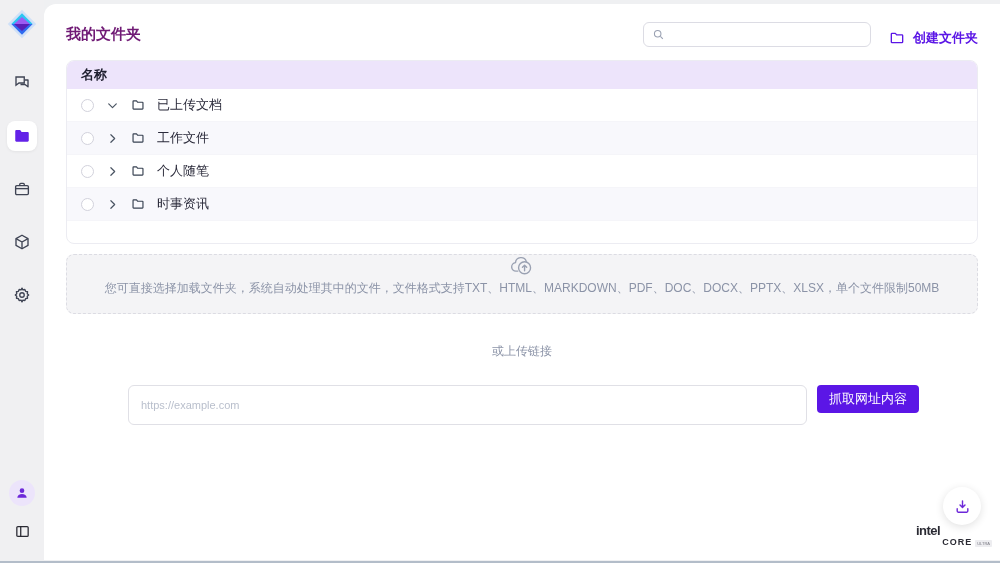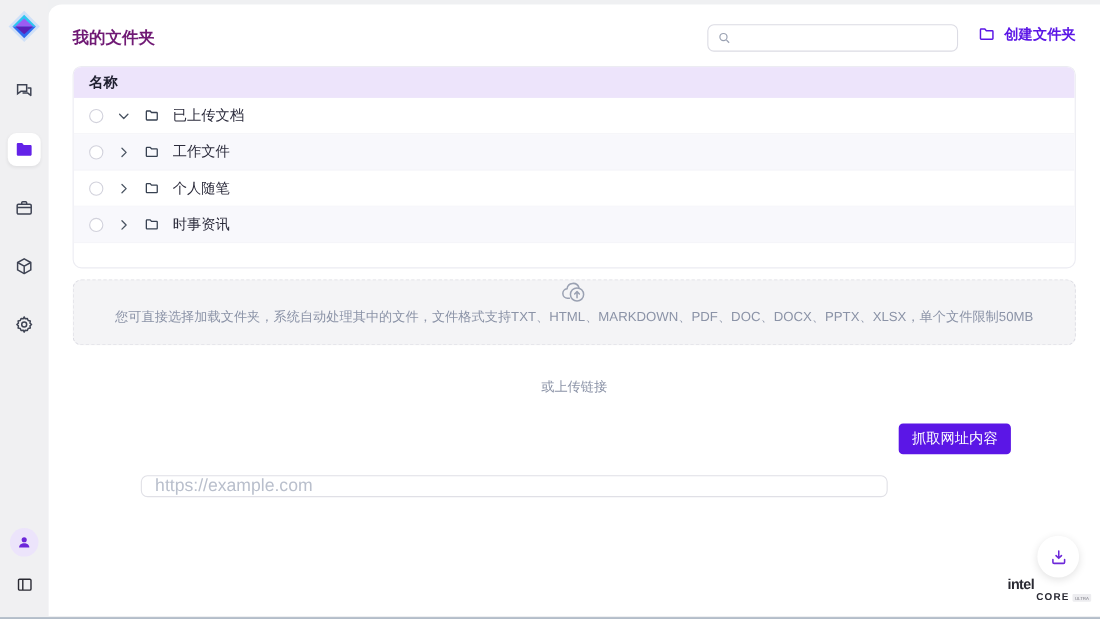--- a/index.html
+++ b/index.html
@@ -38,21 +38,21 @@
   }
   
   .main {
     position: absolute; left: 44px; top: 4px; right: 0; bottom: 3px;
     background: #ffffff;
     border-radius: 12px 0 0 0;
     padding: 18px 22px 0 22px;
   }
   .page-header { display: flex; align-items: center; }
   .page-title { font-size: 15px; font-weight: bold; color: #701a75; }
-  .header-right { margin-left: auto; display: flex; align-items: flex-start; gap: 18px; }
+  .header-right { margin-left: auto; display: flex; align-items: flex-end; gap: 18px; }
   .search-box {
     width: 228px; height: 25px;
     border: 1px solid #dcdce4; border-radius: 6px;
     background: #fff;
     display: flex; align-items: center; padding: 0 8px; gap: 6px;
     color: #9aa1b2;
   }
   .search-box input {
     border: none; outline: none; flex: 1; font-size: 12px;
     background: transparent; color: #333; min-width: 0;
@@ -97,24 +97,24 @@
     margin-top: 10px; height: 60px;
     background: #f4f4f6;
     border: 1.5px dashed #dcdce3; border-radius: 8px;
     display: flex; flex-direction: column; align-items: center; 
     gap: 3px; color: #9aa1b2; cursor: pointer;
   }
   .upload-hint { font-size: 12px; color: #8b93a7; }
   .or-label { text-align: center; margin-top: 29px; font-size: 12px; color: #8b93a7; }
   .url-row { margin: 25px 59px 0 62px; display: flex; gap: 10px; }
   .url-input {
-    flex: 1; height: 20px;
+    flex: 1; height: 40px;
     border: 1px solid #e0e0e6; border-radius: 6px;
-    padding: 0 12px; font-size: 16px; outline: none;
-    color: #333; font-family: inherit; margin-top: 47px;
+    padding: 0 12px; font-size: 11px; outline: none;
+    color: #333; font-family: inherit;
   }
   .url-input::placeholder { color: #b9bfcc; }
   .fetch-btn {
     height: 28px; padding: 0 12px;
     background: #5b16e6; color: #fff;
     border: none; border-radius: 4px;
     font-size: 13px; cursor: pointer; flex: none;
     font-family: inherit;
   }
   

